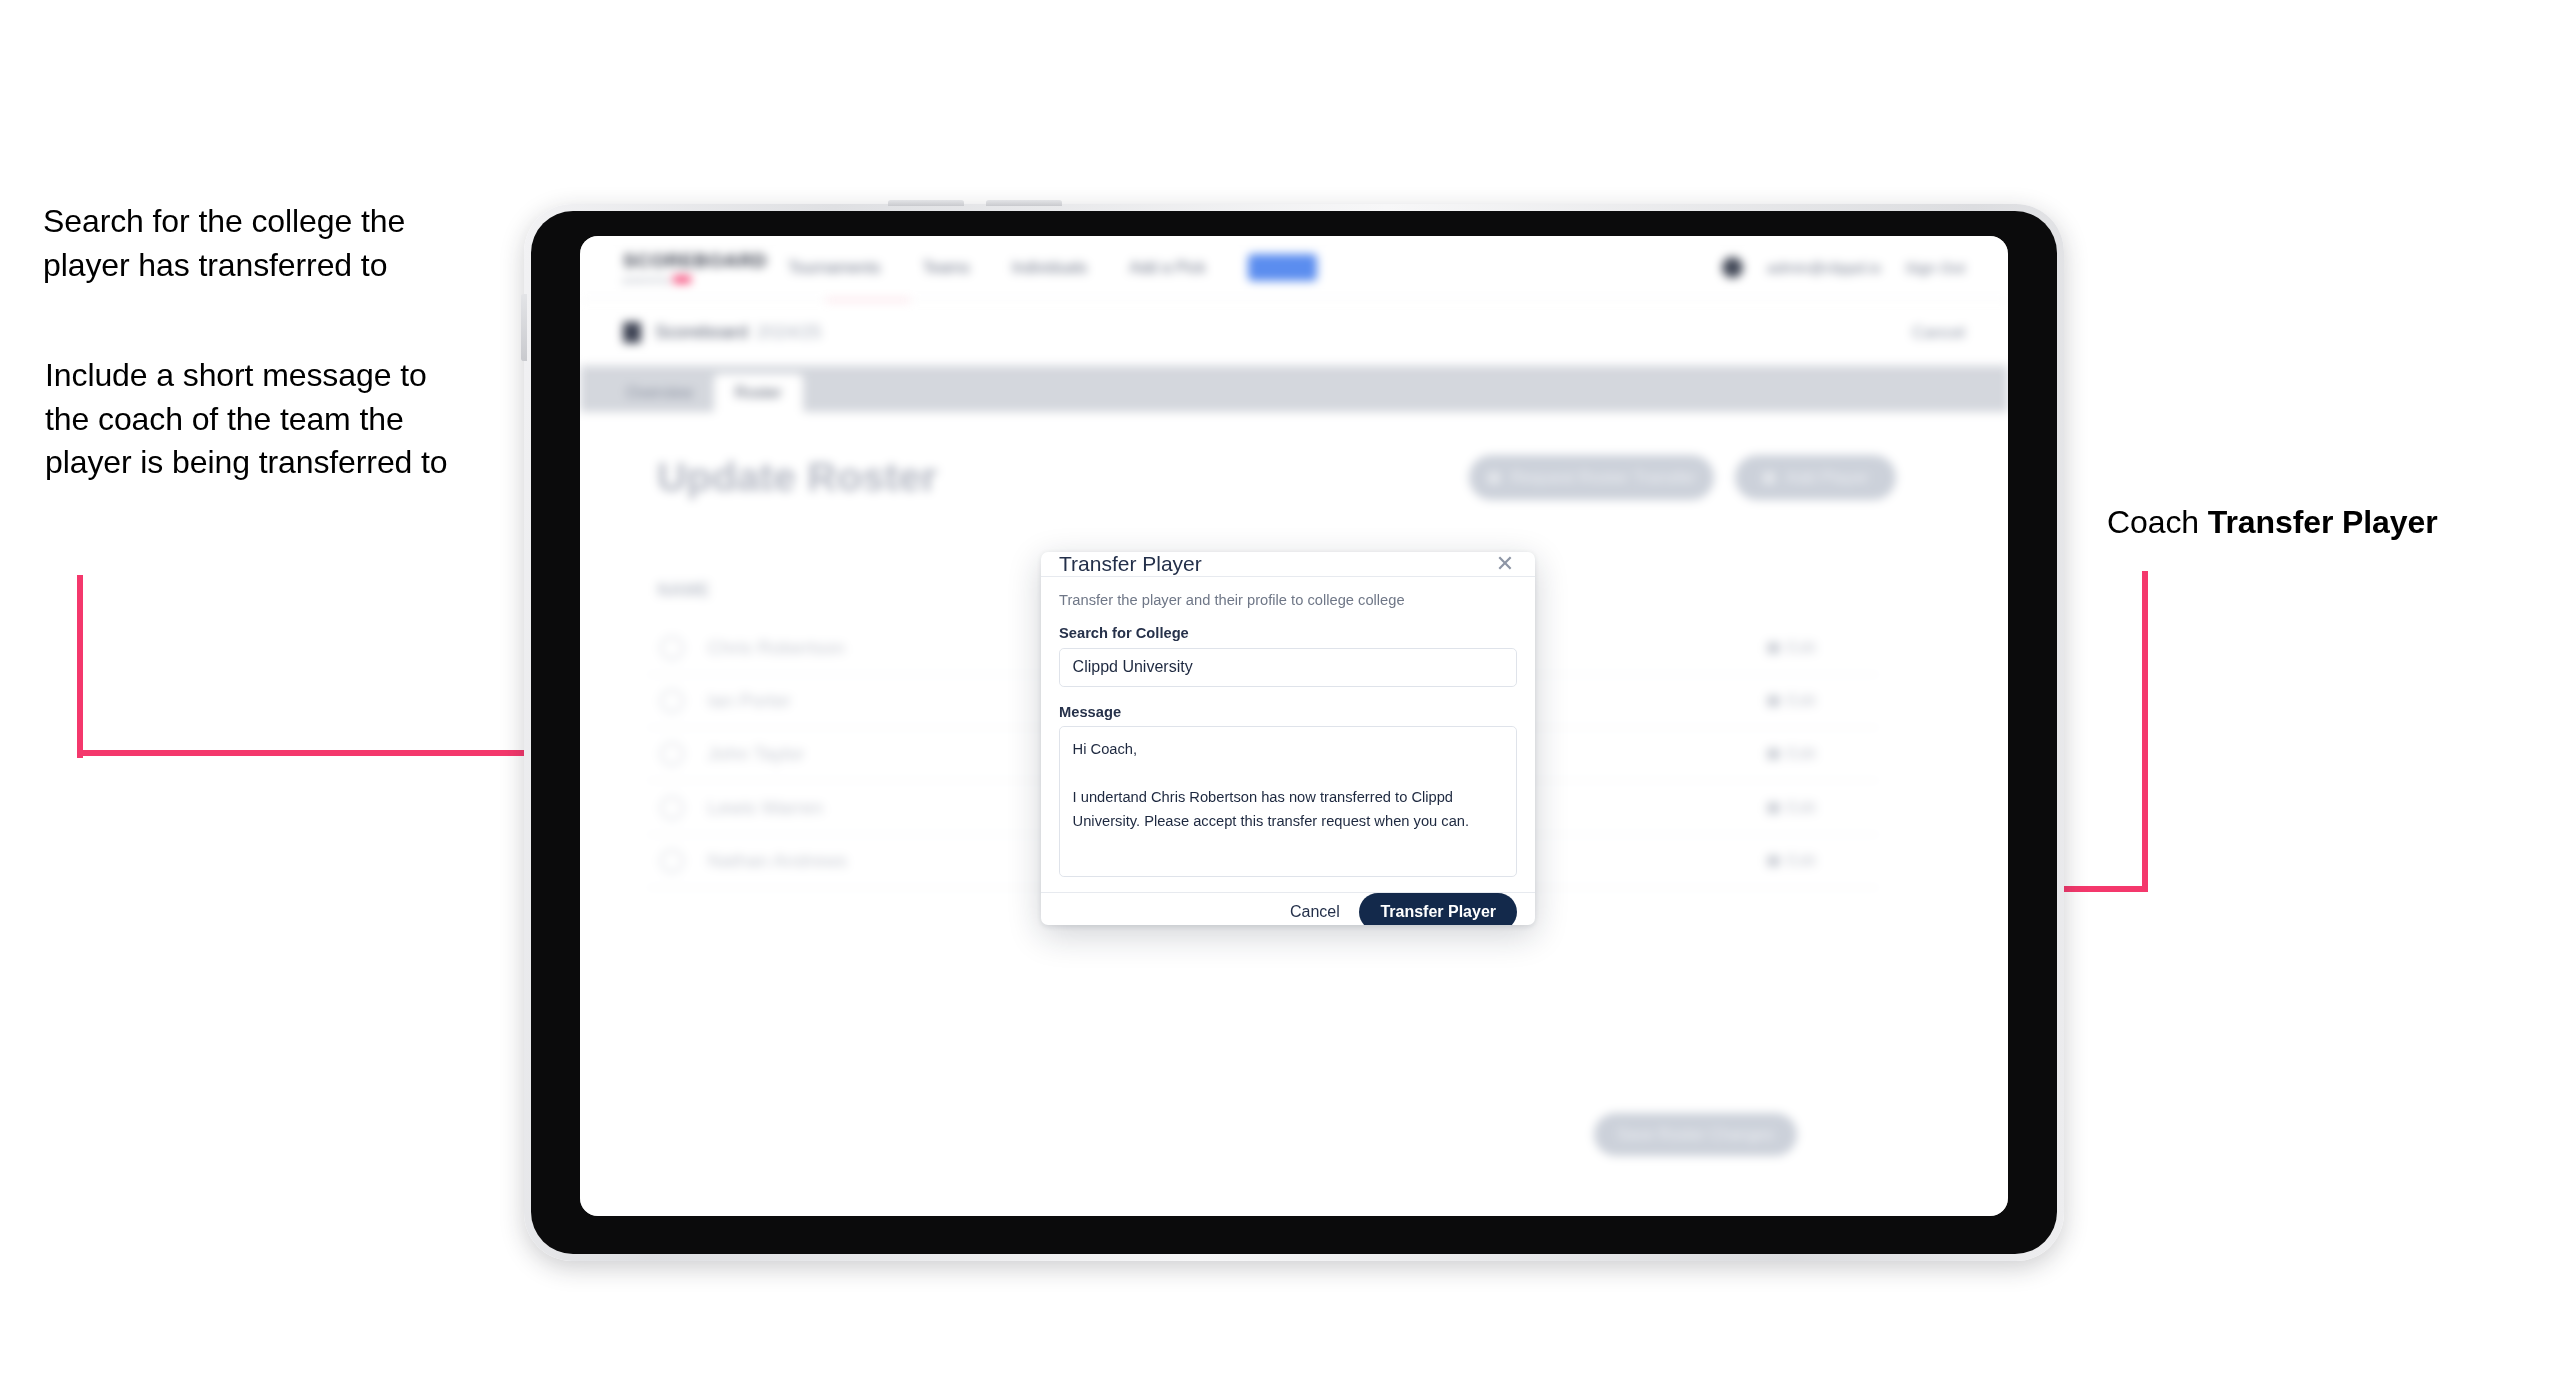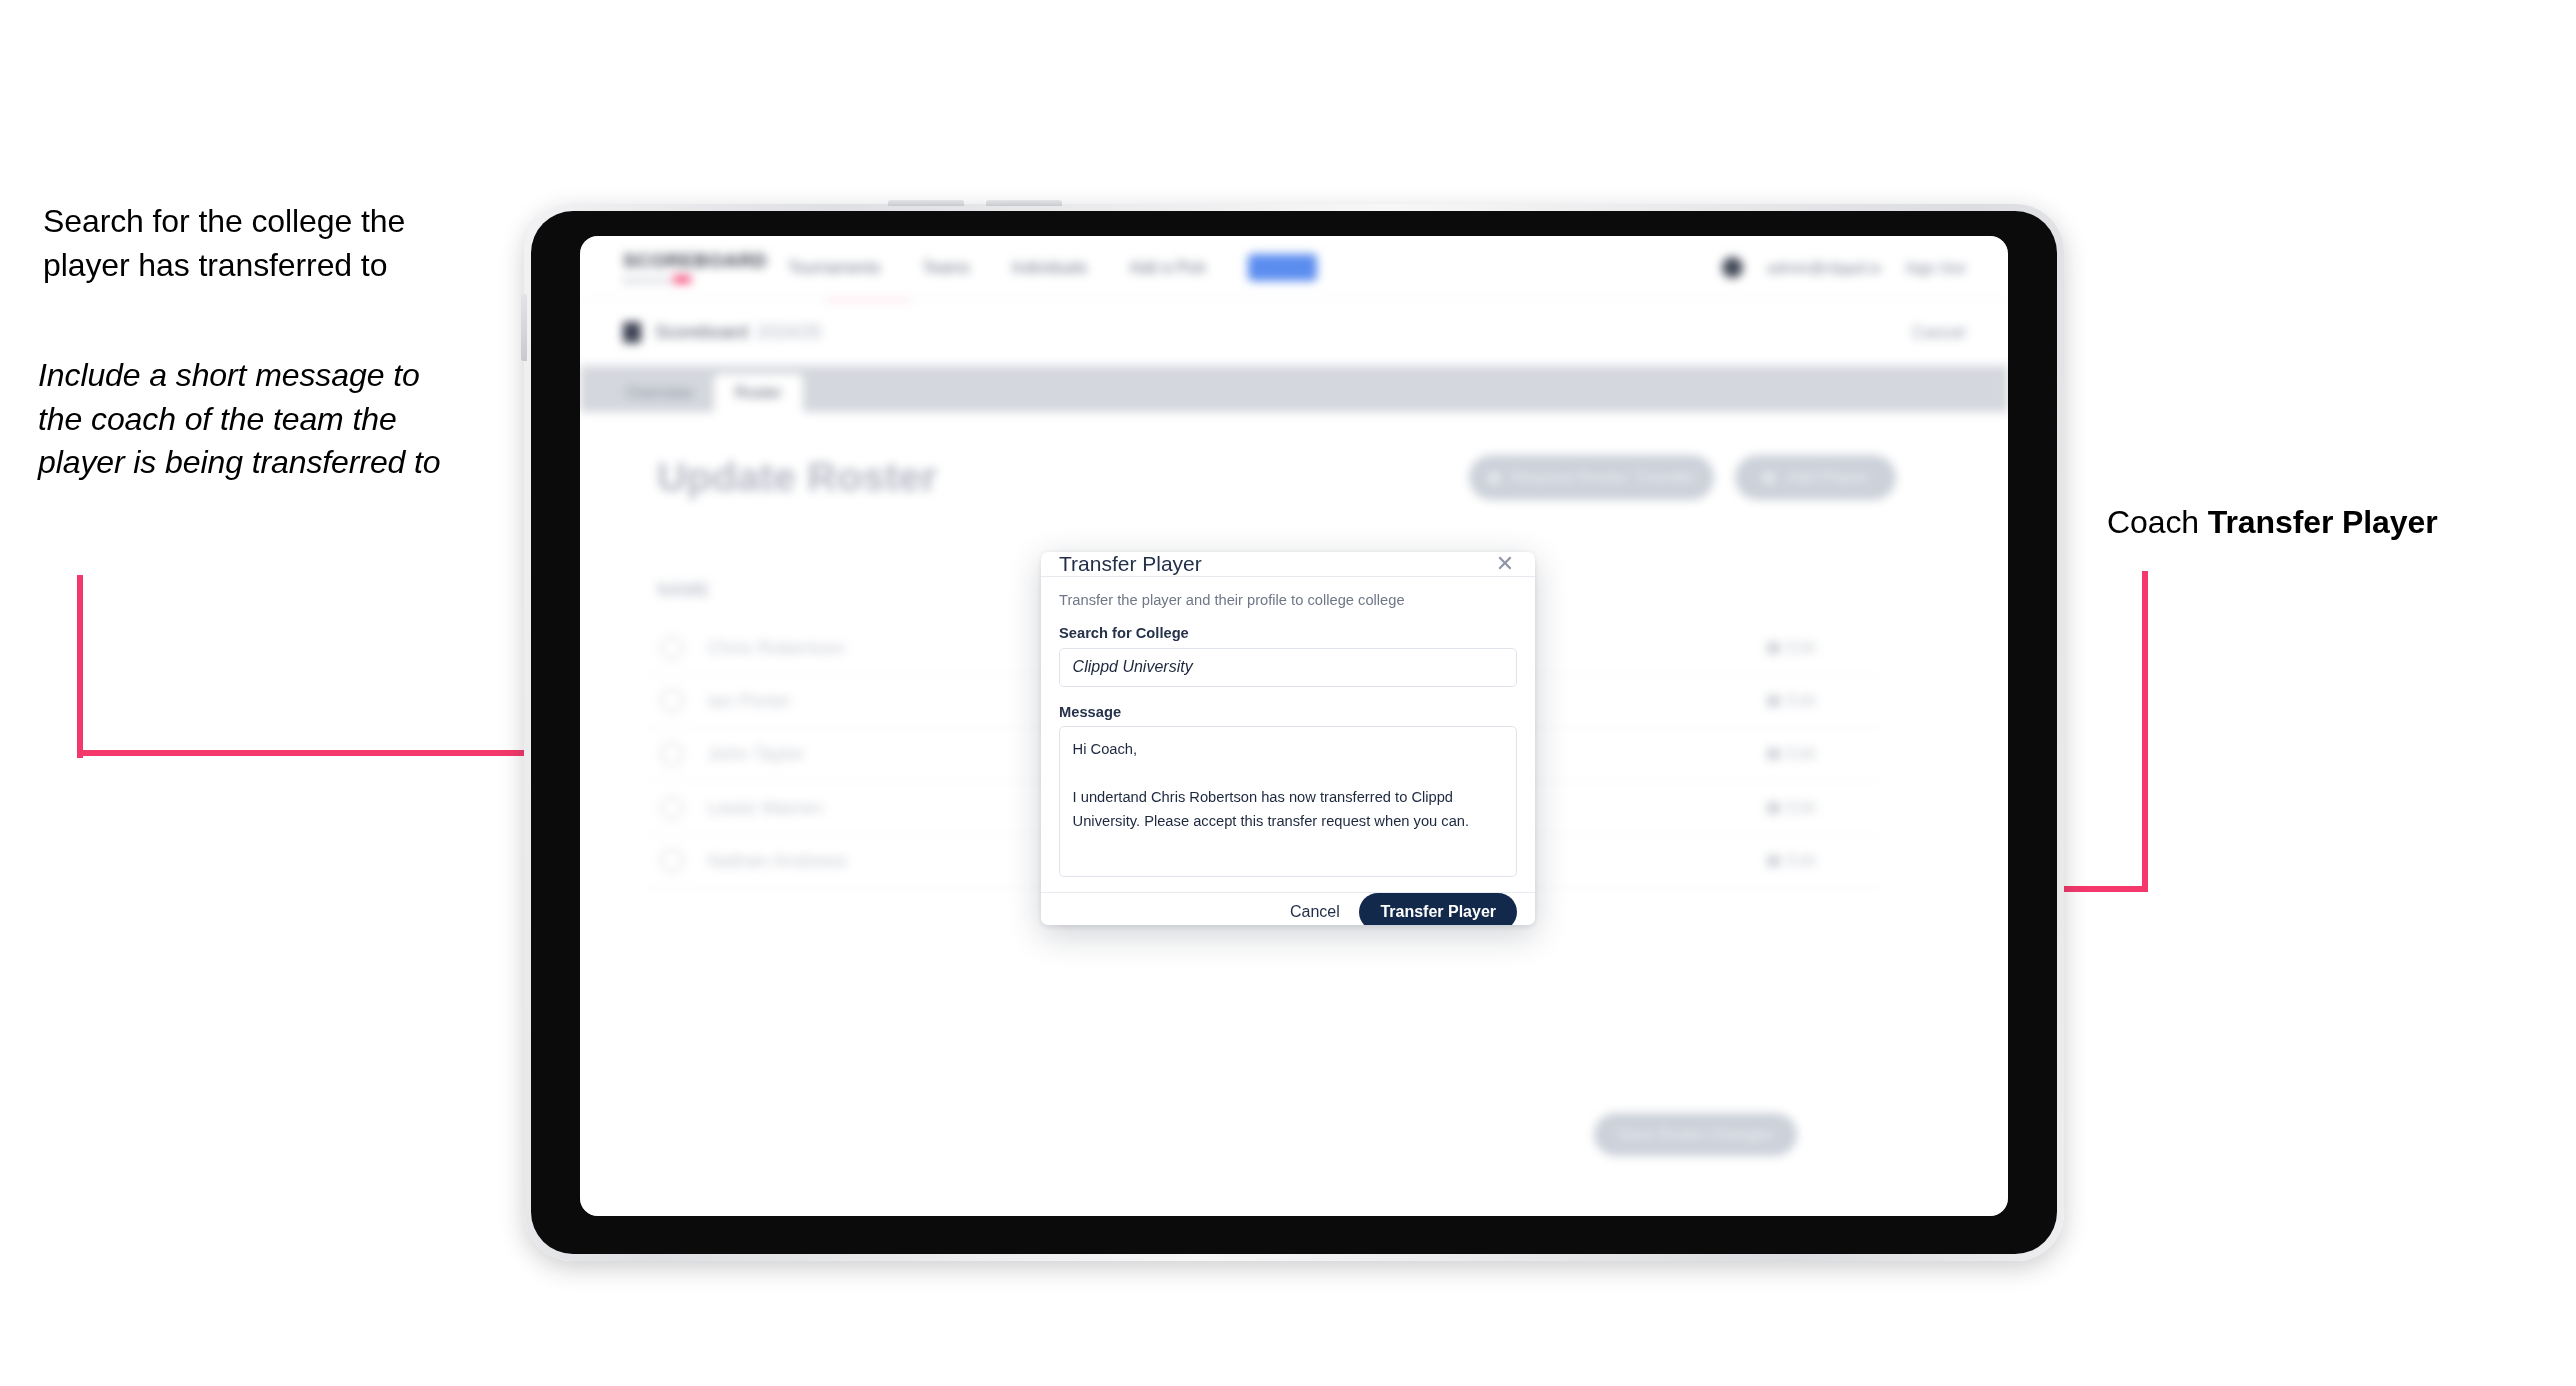--- a/index.html
+++ b/index.html
@@ -23,21 +23,21 @@
   
   .annotation {
     position: absolute;
     color: #000000;
     font-size: 32px;
     line-height: 1.36;
     font-family: "Liberation Sans", sans-serif;
     letter-spacing: -0.1px;
   }
   #anno-left-1 { left: 43px; top: 175px; width: 434px; }
-  #anno-left-2 { left: 38px; top: 329px; width: 434px; font-style: italic; }
+  #anno-left-2 { left: 45px; top: 329px; width: 434px; }
   #anno-right-1 { left: 2107px; top: 476px; width: 448px; }
   .anno-strong { font-weight: bold; }
 
   
   .arrow-line {
     position: absolute;
     background: #f4386c;
   }
   #arrow-l-v { left: 77px; top: 550px; width: 6.3px; height: 183px; }
   #arrow-l-h { left: 77px; top: 725px; width: 959px; height: 6.3px; }
@@ -263,21 +263,20 @@
   }
   #college-input {
     width: 100%; height: 39px;
     border: 0.7px solid #dfe3ea; border-radius: 4.9px;
     padding: 0 12.6px;
     font-size: 16px; color: #1d283f;
     font-family: "Liberation Sans", sans-serif;
     background: #ffffff;
     outline: none;
     margin-bottom: 17px;
-    font-style: italic;
   }
   #message-area {
     width: 100%; height: 151px;
     border: 0.7px solid #dfe3ea; border-radius: 4.9px;
     padding: 11.2px 12.6px;
     font-size: 14.7px; color: #1d283f;
     line-height: 1.62;
     font-family: "Liberation Sans", sans-serif;
     resize: none; outline: none;
     background: #ffffff;

